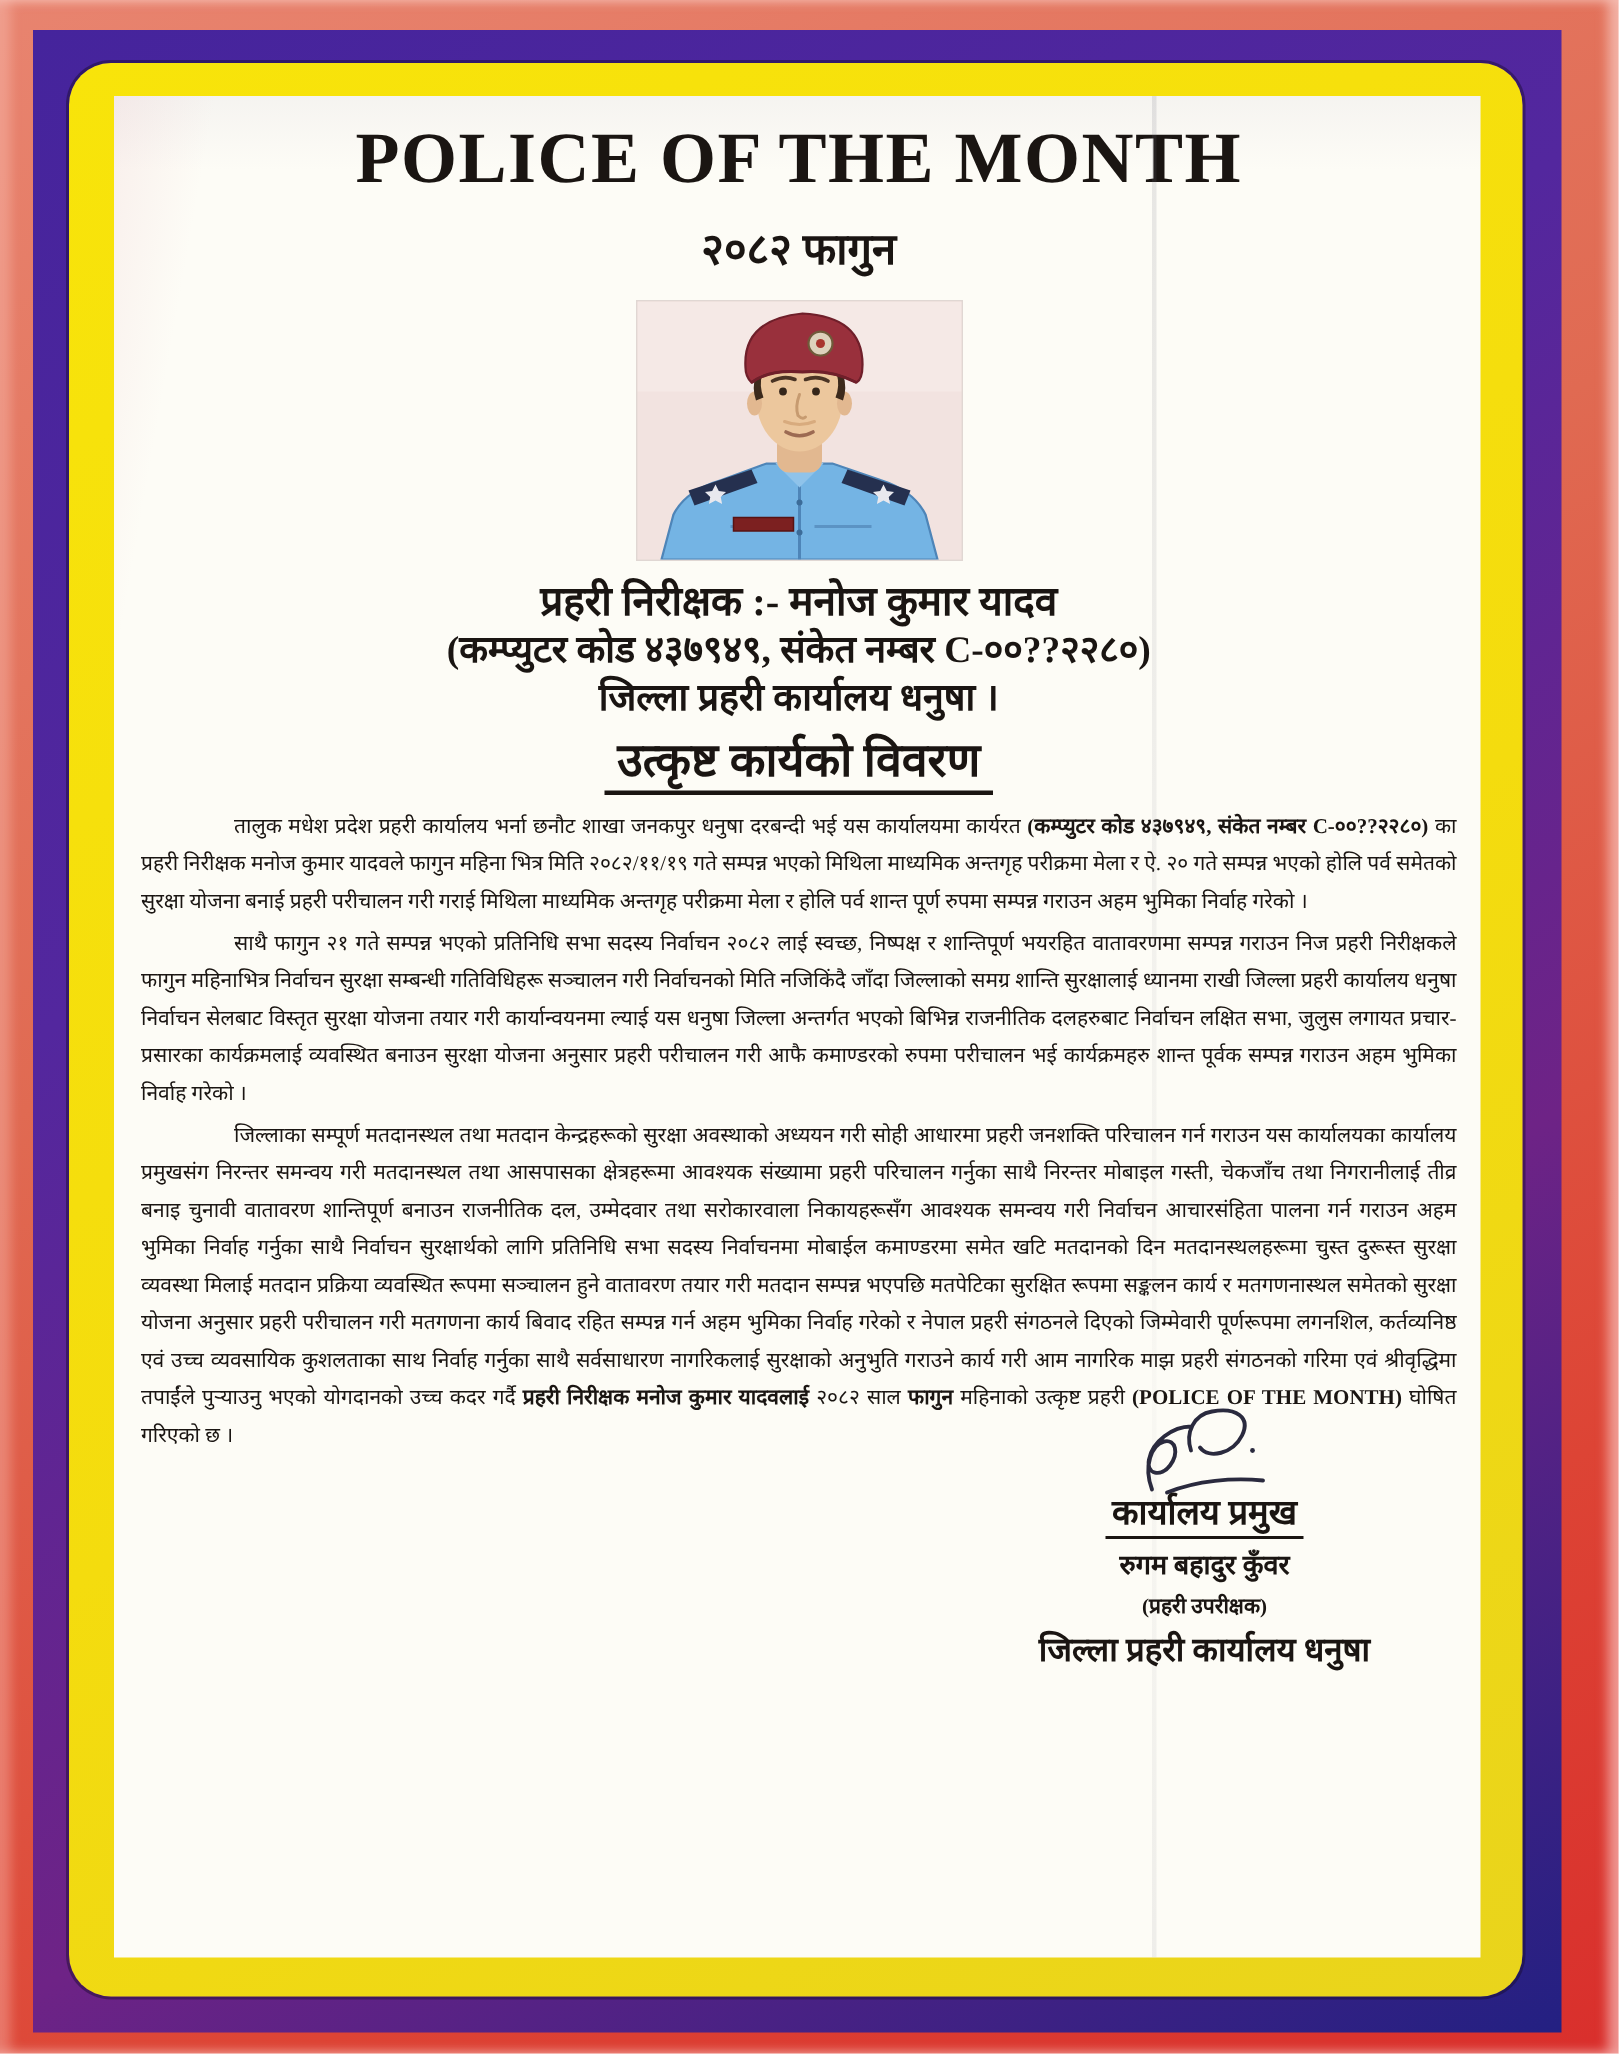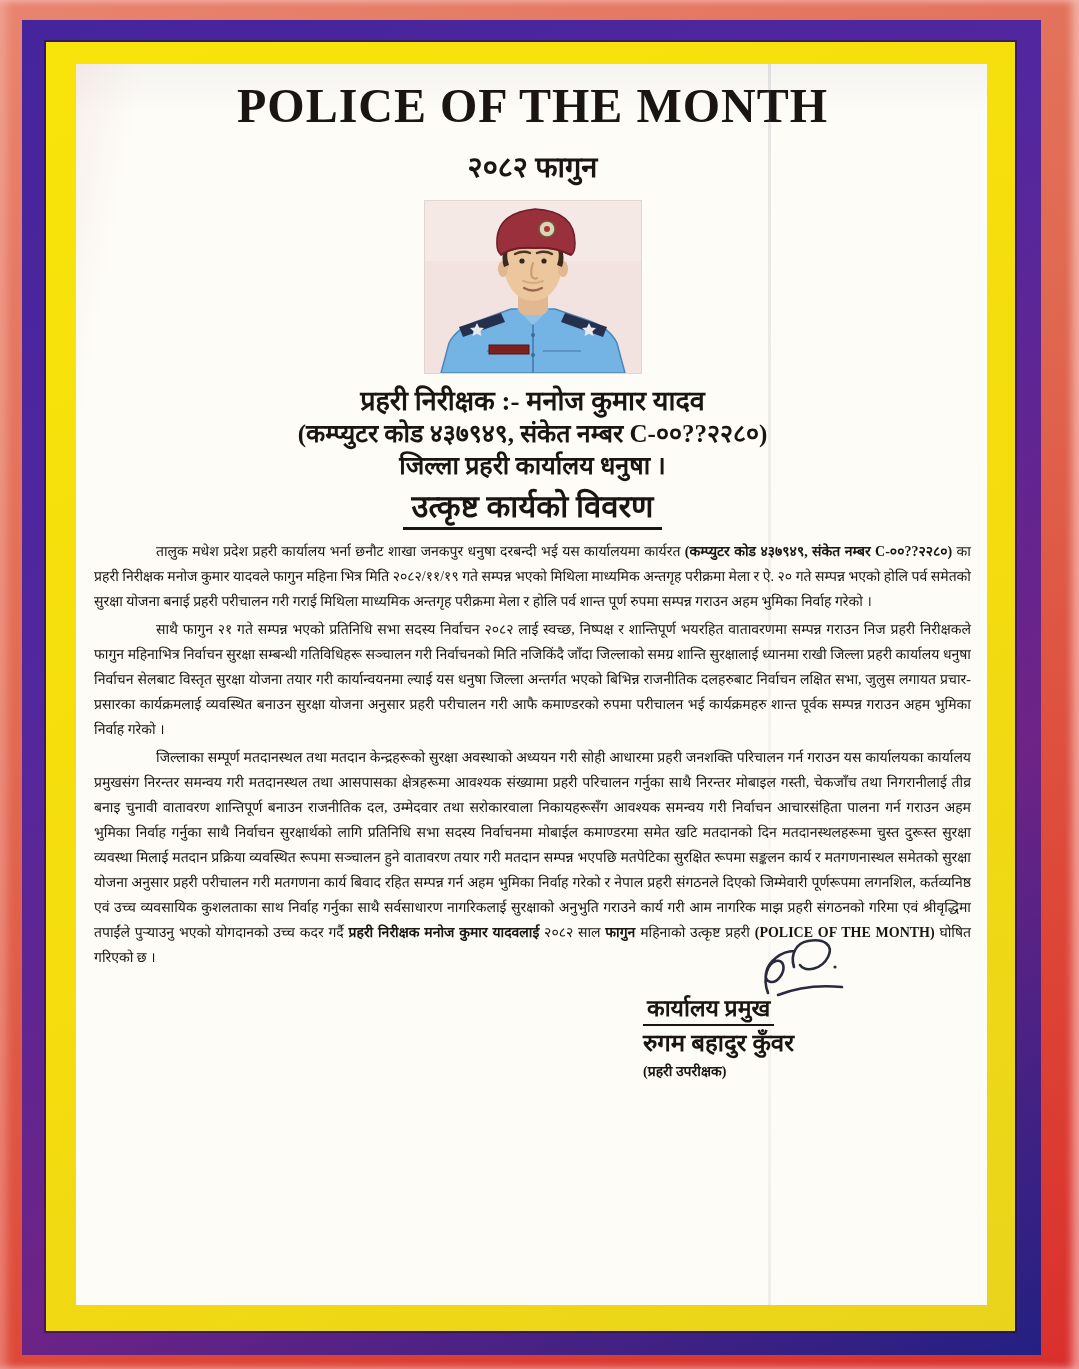--- a/index.html
+++ b/index.html
@@ -34,20 +34,21 @@
   .frame-purple{
     width:100%;height:100%;
     background:linear-gradient(150deg,var(--purple-indigo) 0%,#53279e 35%,var(--purple-violet) 68%,var(--purple-navy) 100%);
     padding:22px 26px 24px 24px;
   }
   .frame-yellow{
     width:100%;height:100%;
     background:linear-gradient(150deg,#f8e40a 0%,var(--yellow) 55%,#e9d41c 100%);
     padding:22px 28px 26px 30px;
     box-shadow:0 0 0 2px rgba(25,12,45,.45);
+    border-radius:28px;
   }
   .page{
     width:100%;height:100%;
     background:
       linear-gradient(100deg,rgba(236,200,205,.25) 0%,rgba(255,255,255,0) 6%),
       linear-gradient(to bottom,rgba(210,205,215,.18) 0%,rgba(255,255,255,0) 4%),
       var(--page);
     position:relative;
     display:flex;flex-direction:column;
     padding:12px 16px 0 18px;
@@ -90,30 +91,31 @@
     text-align:justify;
     text-indent:62px;
     margin-bottom:3px;
   }
   .body-para .bold{font-weight:700;}
   .signature-block{
     align-self:flex-end;
     width:320px;
     margin-top:-36px;
     margin-right:8px;
+    text-align:center;
     position:relative;
   }
   .sig-scribble{display:block;margin:0 auto -6px auto;}
   .sig-title{
     display:inline-block;
     font-size:23px;font-weight:700;line-height:28px;
     border-bottom:2px solid var(--ink);
     padding:0 4px 1px 4px;
   }
-  .sig-name{font-size:24px;font-weight:700;line-height:30px;margin-top:2px;}
+  .sig-name{font-size:18px;font-weight:700;line-height:30px;margin-top:2px;}
   .sig-rank{font-size:14px;font-weight:700;line-height:27px;}
   .sig-office{font-size:22px;font-weight:700;line-height:30px;white-space:nowrap;}
 </style>
 </head>
 <body>
 
 <div class="poster">
   <div class="frame-purple">
     <div class="frame-yellow">
       <div class="page">
@@ -185,18 +187,19 @@
         <div class="signature-block">
           <svg class="sig-scribble" width="130" height="64" viewBox="0 0 130 64">
             <path d="M30,56 C24,40 30,26 38,24 C46,22 48,32 42,40 C36,48 26,46 28,36 C30,24 44,14 56,14
                      M56,30 C52,18 58,6 70,4 C86,1 96,8 90,20 C84,32 68,36 62,28
                      M40,58 C60,50 84,48 104,50" fill="none" stroke="#2a2a3e" stroke-width="2.6" stroke-linecap="round"></path>
             <circle cx="97" cy="30" r="1.6" fill="#2a2a3e"></circle>
           </svg>
           <div><span class="sig-title">कार्यालय प्रमुख</span></div>
           <div class="sig-name">रुगम बहादुर कुँवर</div>
           <div class="sig-rank">(प्रहरी उपरीक्षक)</div>
+          <div class="sig-office">जिल्ला प्रहरी कार्यालय धनुषा</div>
         </div>
 
       </div>
     </div>
   </div>
 </div>
 
 </body></html>

